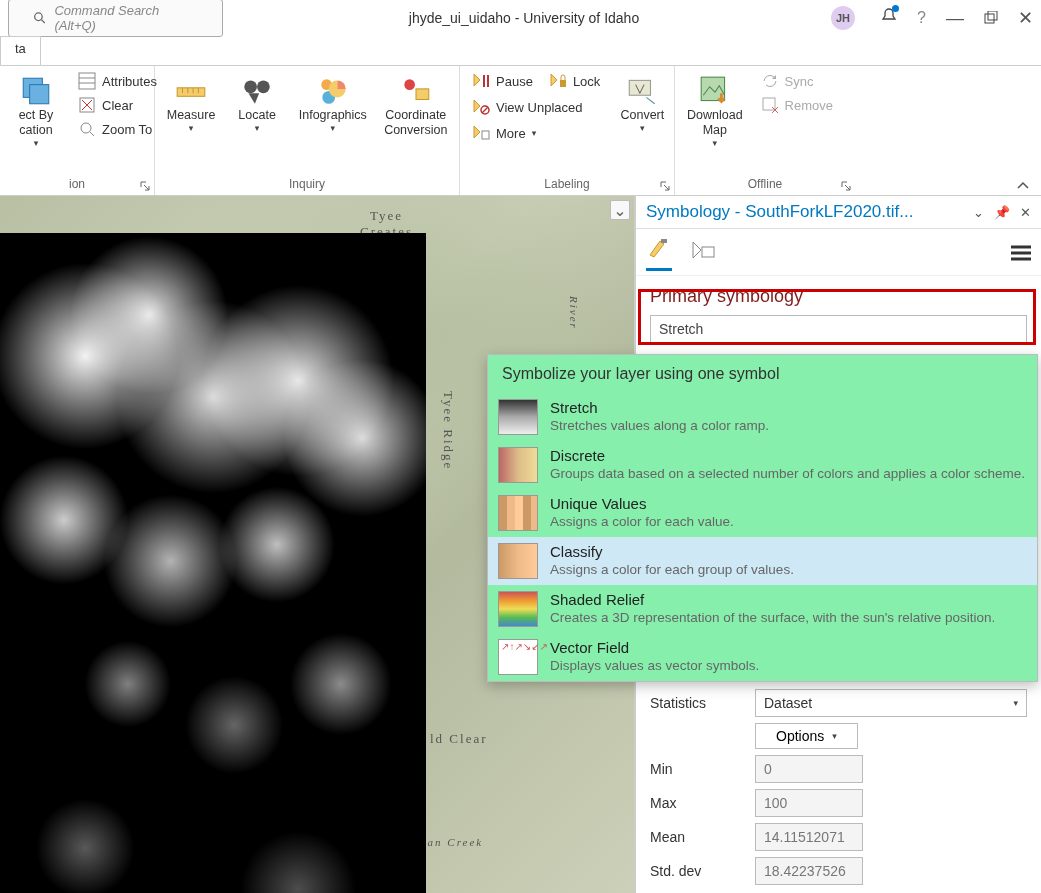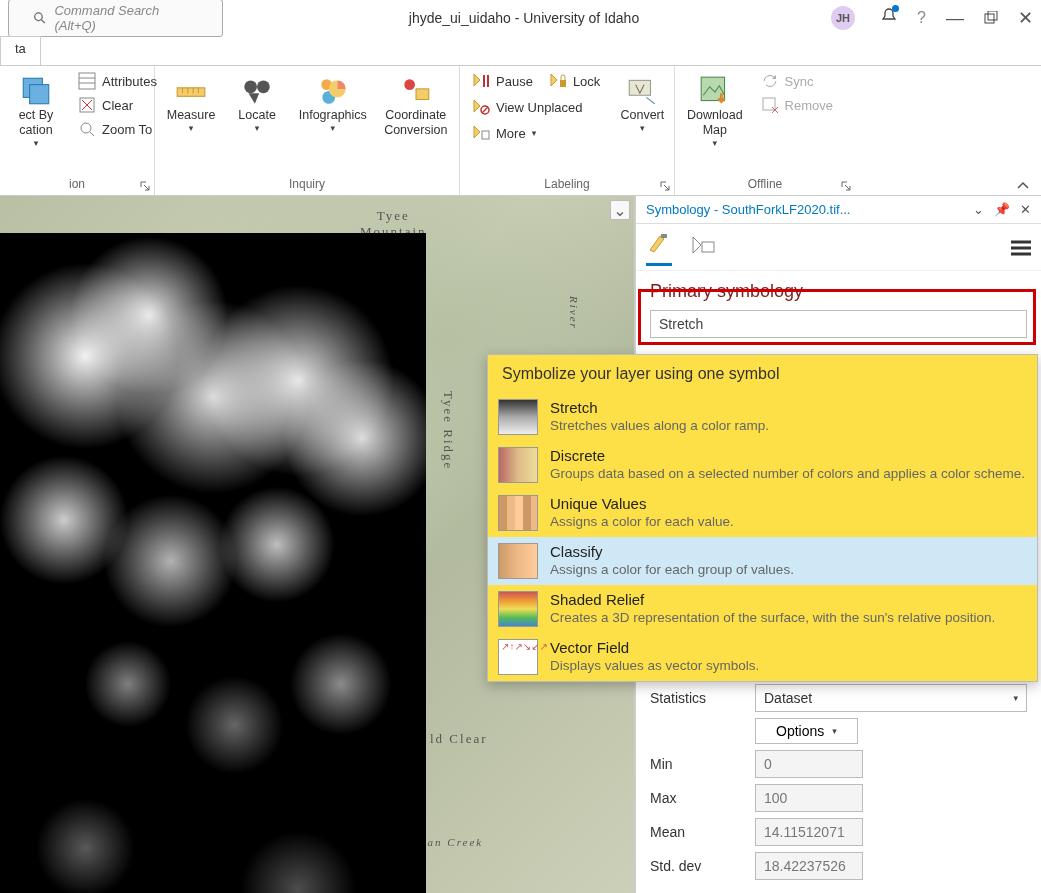--- a/index.html
+++ b/index.html
@@ -57,37 +57,37 @@
   radial-gradient(circle at 55% 60%, rgba(255,255,255,0.4), transparent 9%),
   radial-gradient(circle at 80% 55%, rgba(255,255,255,0.55), transparent 9%),
   radial-gradient(circle at 20% 75%, rgba(255,255,255,0.35), transparent 7%),
   radial-gradient(circle at 70% 80%, rgba(255,255,255,0.3), transparent 8%);
 }
 .map-collapse { position: absolute; right: 4px; top: 4px; width: 20px; height: 20px; display: flex; align-items: center; justify-content: center; color: #666; cursor: pointer; border: 1px solid #bbb; border-radius: 2px; background: #f8f8f8; }
 
 
 .pane { flex: 1; border-left: 2px solid #ccc; display: flex; flex-direction: column; font-size: 14px; position: relative; }
 .pane-hdr { display: flex; align-items: center; justify-content: space-between; padding: 6px 10px; border-bottom: 1px solid #ddd; }
-.pane-hdr-title { color: #0079c1; font-size: 13px; }
+.pane-hdr-title { color: #0079c1; font-size: 17px; }
 .pane-hdr-icons { display: flex; gap: 10px; color: #555; }
 .pane-hdr-icons span { cursor: pointer; font-size: 13px; }
 .pane-tabs { display: flex; align-items: center; padding: 8px 10px 4px; gap: 18px; border-bottom: 1px solid #eee; }
 .pane-tab { position: relative; padding-bottom: 6px; cursor: pointer; }
 .pane-tab.active { border-bottom: 3px solid #0079c1; }
 .burger { margin-left: auto; cursor: pointer; }
 
 .section-hdr { padding: 10px 14px 8px; font-size: 18px; color: #7f1d1d; }
 .select-box { margin: 0 14px; border: 1px solid #bbb; padding: 5px 8px; color: #444; font-size: 14px; cursor: pointer; position: relative; background: #fff; }
 
 .hlbox { position: absolute; border: 3px solid #c00; pointer-events: none; }
 .hl1 { left: 2px; top: 93px; width: 398px; height: 56px; }
 .hl2 { left: -147px; top: 280px; width: 549px; height: 52px; }
 
 
-.dropdown { position: absolute; left: 487px; top: 354px; width: 551px; background: #fde047; border: 1px solid #bbb; box-shadow: 0 4px 12px rgba(0,0,0,0.25); z-index: 50; }
+.dropdown { position: absolute; left: 487px; top: 354px; width: 551px; background: #86efac; border: 1px solid #bbb; box-shadow: 0 4px 12px rgba(0,0,0,0.25); z-index: 50; }
 .dd-header { padding: 10px 14px; font-size: 16px; color: #333; }
 .dd-item { display: flex; gap: 12px; padding: 6px 10px; align-items: flex-start; cursor: pointer; }
 .dd-item.highlight { background: #cfe8f6; }
 .dd-icon { width: 40px; height: 36px; flex-shrink: 0; border: 1px solid #999; background: #eee; }
 .dd-text { flex: 1; }
 .dd-title { font-size: 15px; color: #222; }
 .dd-desc { font-size: 13.5px; color: #666; margin-top: 2px; }
 
 
 .form-section { margin-top: 340px; padding: 0 14px; }
@@ -312,21 +312,21 @@
   <svg class="ribbon-collapse" width="16" height="16" viewBox="0 0 16 16" style="position:absolute;right:10px;top:178px">
       <path d="M3 10l5-5 5 5" fill="none" stroke="#555" stroke-width="1.5"></path>
     </svg>
 </div>
 
 <div class="main">
 
   <div class="mapwrap">
     <div class="map-bg"></div>
     <div class="map-label" style="left:360px;top:12px;text-align:center;white-space:pre-line">Tyee
-Mountain</div>
+Creates</div>
     <div class="map-label" style="left:440px;top:195px;writing-mode:vertical-rl">Tyee Ridge</div>
     <div class="map-label" style="left:430px;top:535px">ld Clear</div>
     <div class="map-label" style="left:415px;top:640px;font-style:italic;font-size:11px">dian Creek</div>
     <div class="map-label" style="left:568px;top:100px;writing-mode:vertical-rl;font-style:italic;font-size:11px">River</div>
     <div class="raster"></div>
     <div class="map-collapse">⌄</div>
   </div>
 
   <div class="pane">
     <div class="pane-hdr">

